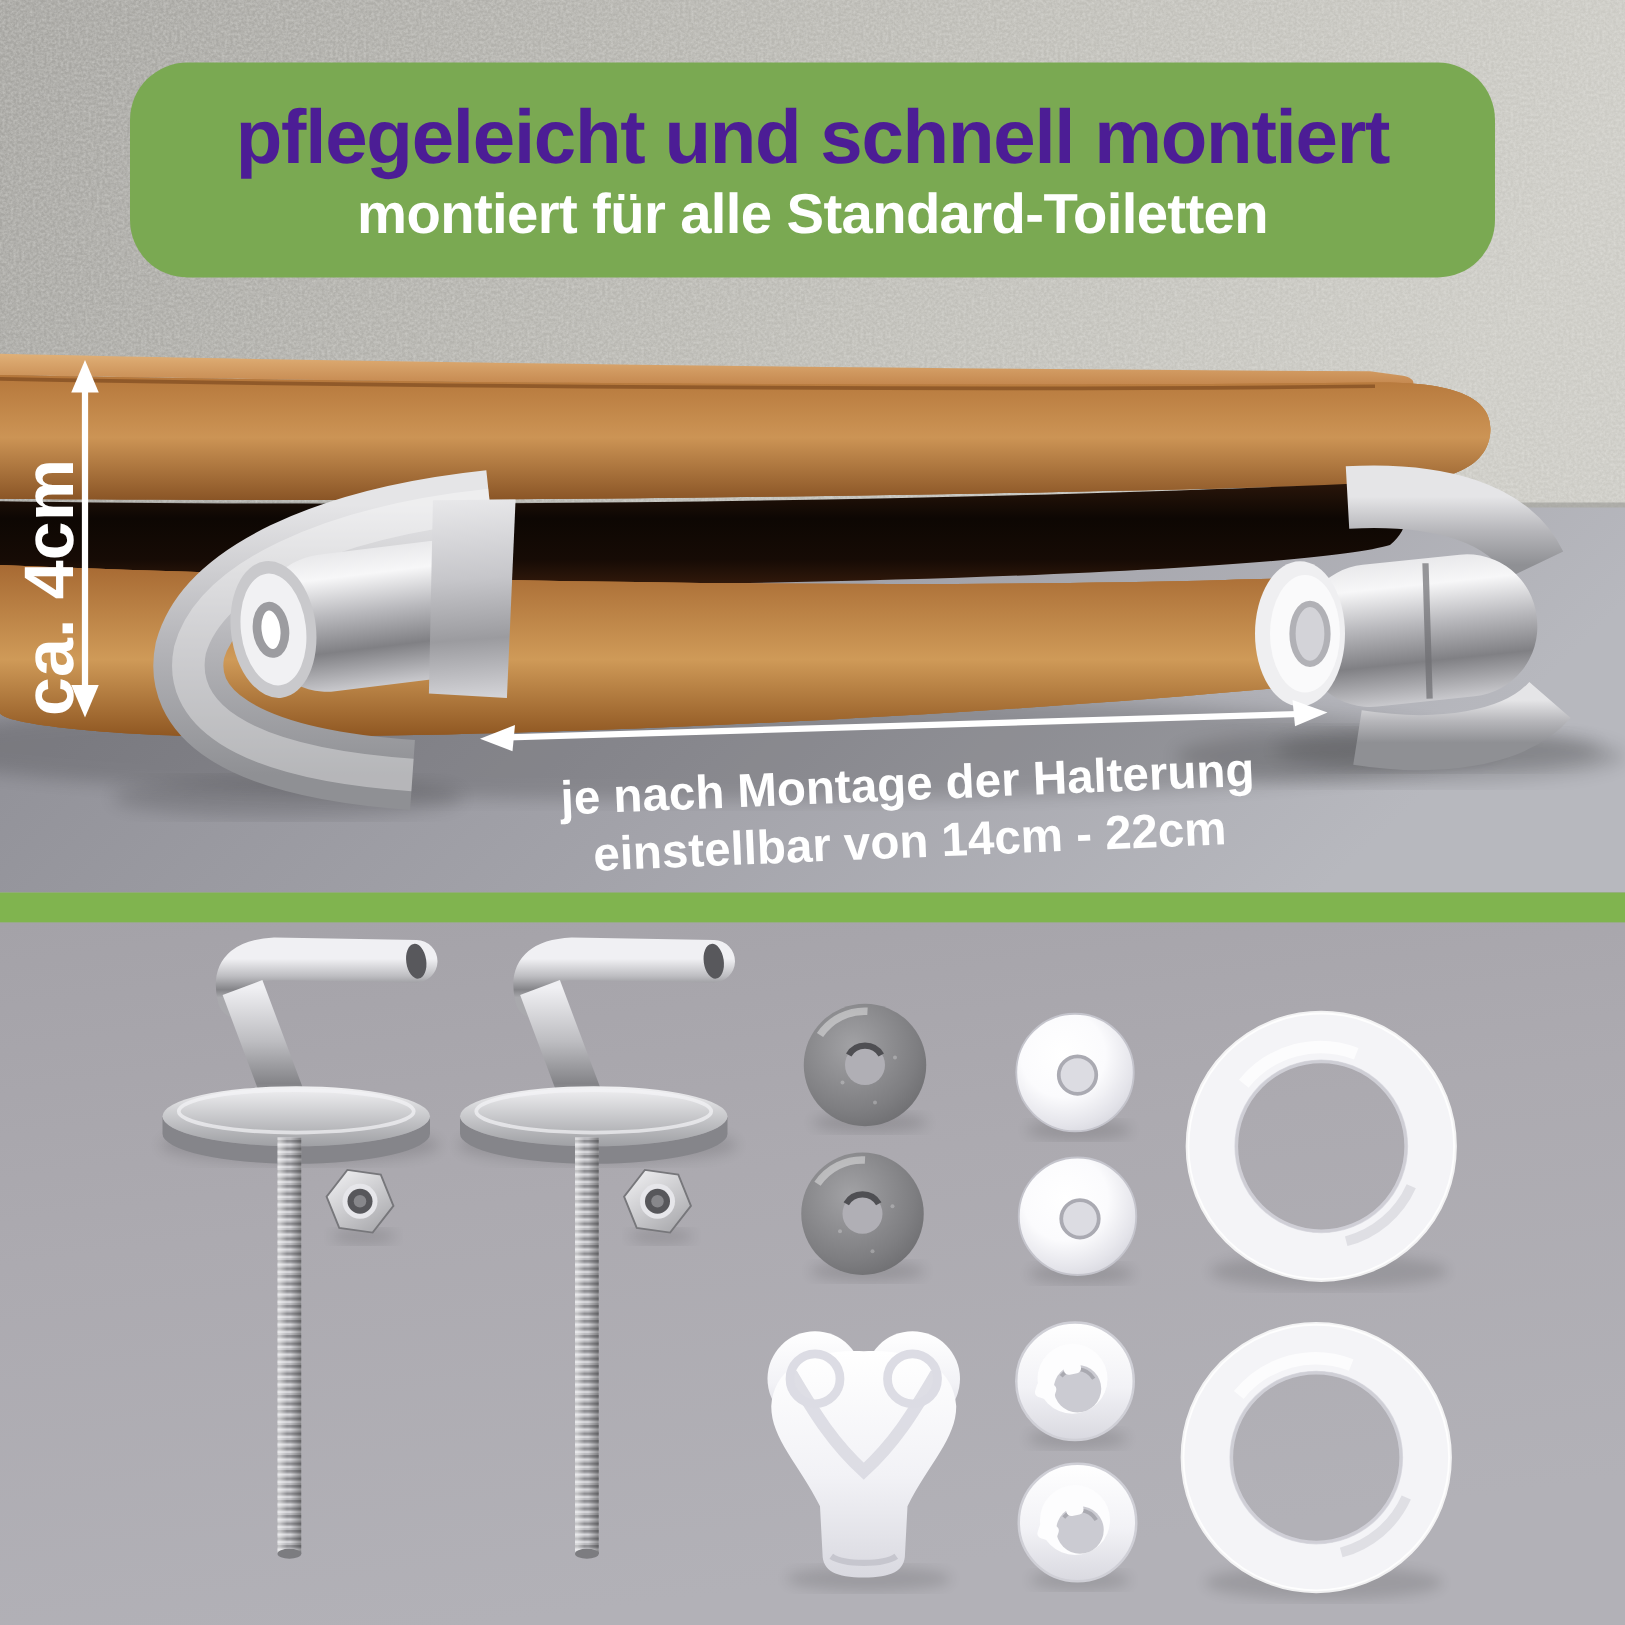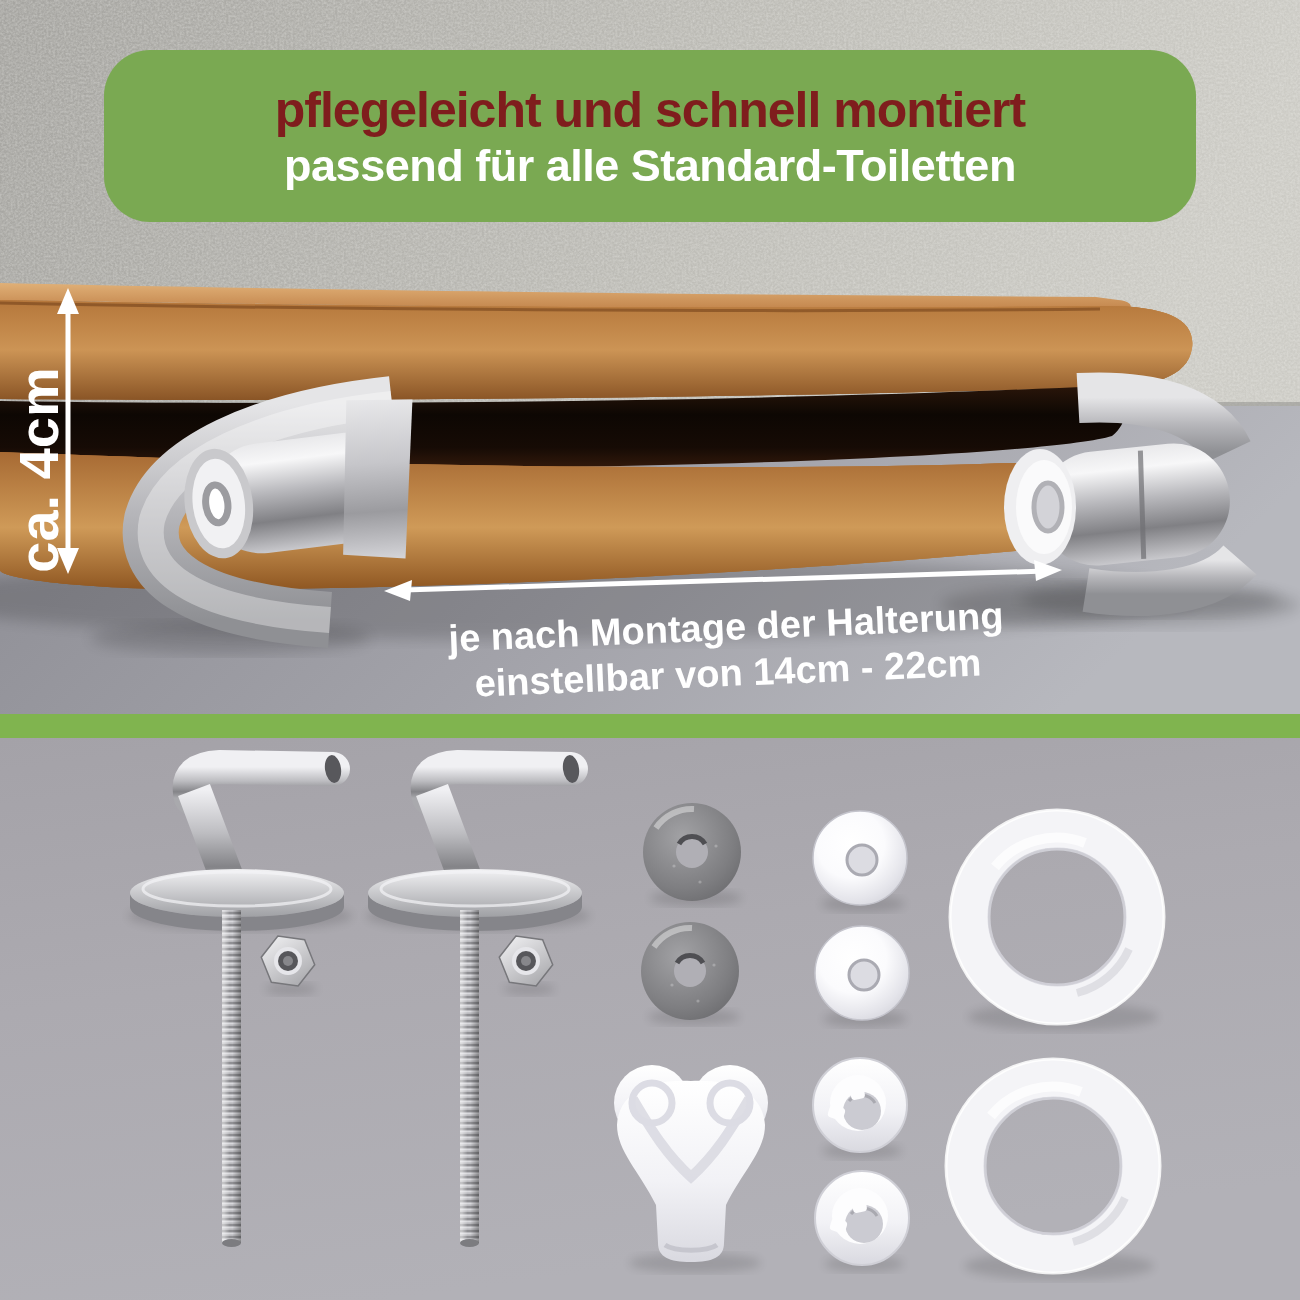--- a/index.html
+++ b/index.html
@@ -1,21 +1,21 @@
 <!DOCTYPE html>
 <html><head>
 <meta charset="utf-8">
 <style>
   html,body{margin:0;padding:0;background:#ffffff;font-family:"Liberation Sans",sans-serif;}
   .stage{position:relative;width:1300px;height:1300px;overflow:hidden;background:#a8a6ac;}
   .photo-svg{position:absolute;left:0;top:0;display:block;}
   .hw-svg{position:absolute;left:0;top:738px;display:block;}
   .banner{position:absolute;left:104px;top:50px;width:1092px;height:172px;background:#7aa952;
           border-radius:46px;display:flex;flex-direction:column;align-items:center;justify-content:center;gap:8px;}
-  .banner-title{font-size:50px;font-weight:bold;color:#7f1d1d;letter-spacing:-1px;line-height:1;white-space:nowrap;}
+  .banner-title{font-size:61px;font-weight:bold;color:#4c1d95;letter-spacing:-1px;line-height:1;white-space:nowrap;}
   .banner-subtitle{font-size:45px;font-weight:bold;color:#ffffff;letter-spacing:-0.5px;line-height:1;white-space:nowrap;}
   .divider{position:absolute;left:0;top:714px;width:1300px;height:24px;background:#80b44f;}
 </style>
 </head>
 <body>
 
 <div class="stage">
 
   <svg class="photo-svg" width="1300" height="714" viewBox="0 0 1300 714">
     <defs>
@@ -154,21 +154,21 @@
       <polygon points="1062,570 1034,560 1036,581" fill="#ffffff"></polygon>
       <g transform="rotate(-2.4 727 652)">
         <text x="727" y="640" text-anchor="middle" font-family="'Liberation Sans', sans-serif" font-size="38" font-weight="bold" fill="#ffffff">je nach Montage der Halterung</text>
         <text x="727" y="686" text-anchor="middle" font-family="'Liberation Sans', sans-serif" font-size="38" font-weight="bold" fill="#ffffff">einstellbar von 14cm - 22cm</text>
       </g>
     </g>
   </svg>
 
   <div class="banner">
     <div class="banner-title">pflegeleicht und schnell montiert</div>
-    <div class="banner-subtitle">passend für alle Standard-Toiletten</div>
+    <div class="banner-subtitle">montiert für alle Standard-Toiletten</div>
   </div>
 
   <div class="divider"></div>
 
   <svg class="hw-svg" width="1300" height="562" viewBox="0 0 1300 562">
     <defs>
       <linearGradient id="hwBg" x1="0" y1="0" x2="0.3" y2="1">
         <stop offset="0" stop-color="#a4a2a8"></stop>
           <stop offset="0.45" stop-color="#acaab0"></stop>
           <stop offset="1" stop-color="#b2b1b7"></stop>

